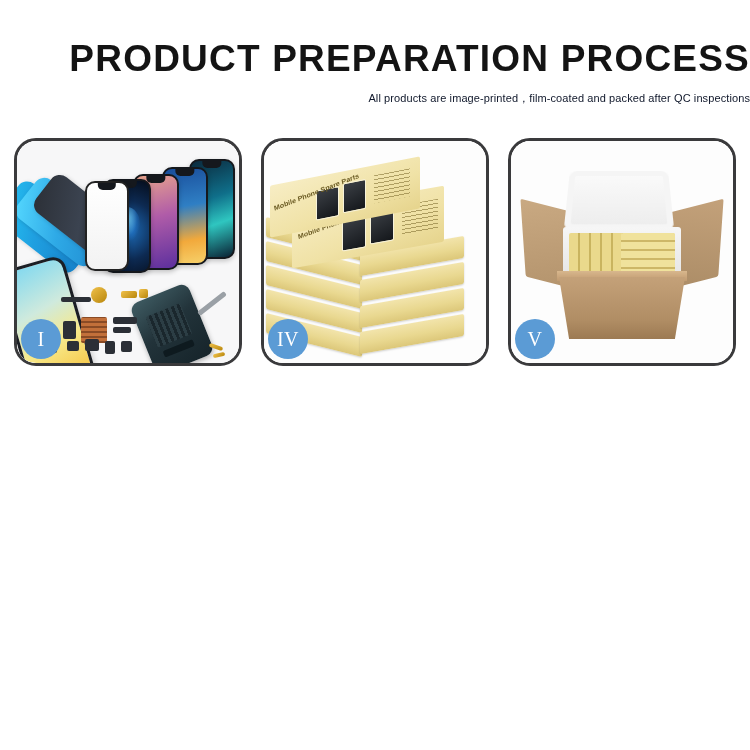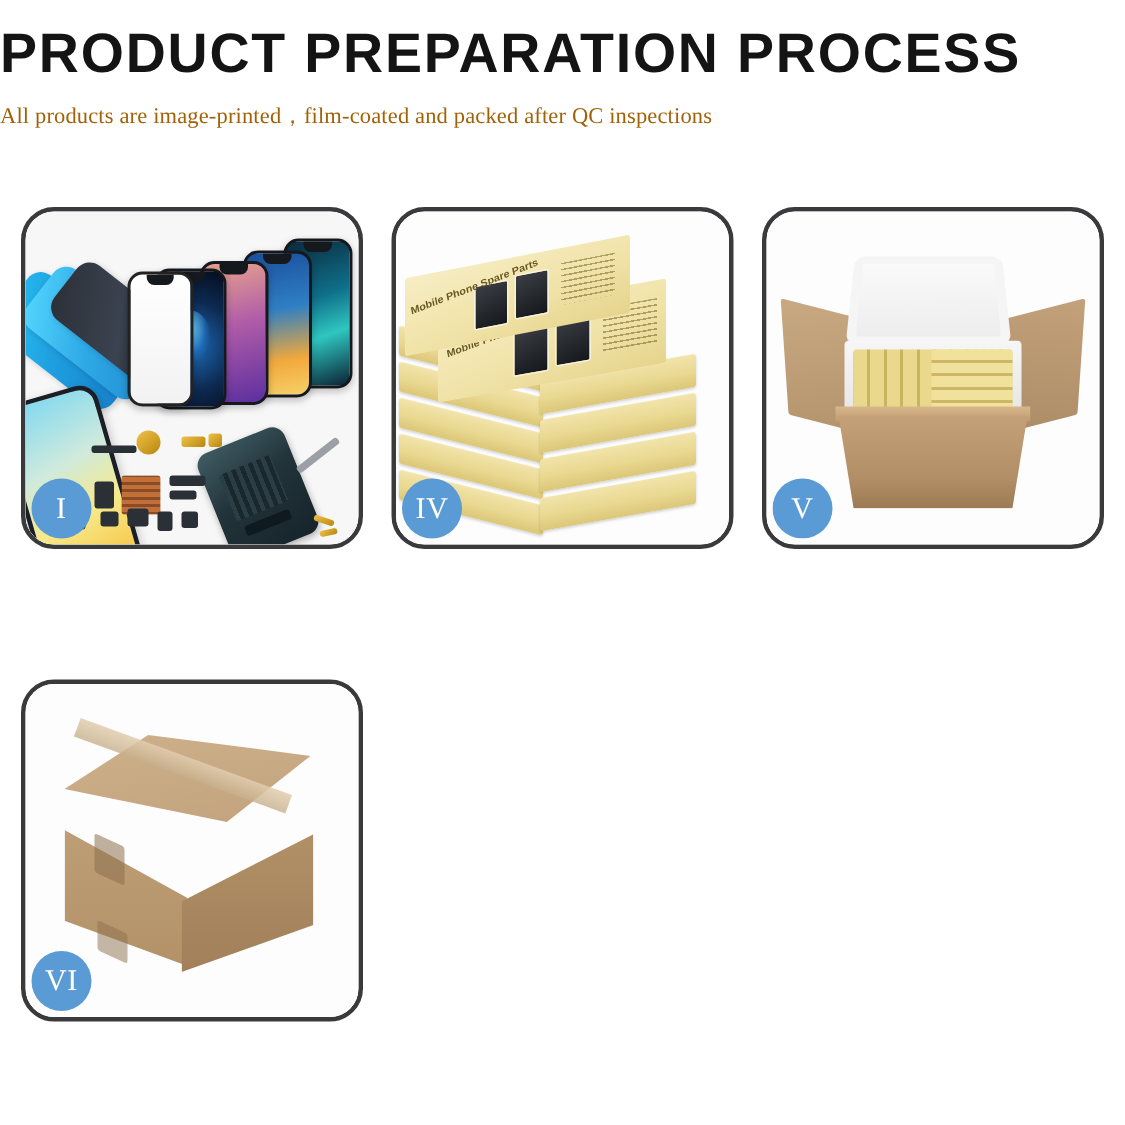--- a/index.html
+++ b/index.html
@@ -11,38 +11,38 @@
     width: 750px;
     height: 750px;
     overflow: hidden;
     font-family: "Liberation Sans", sans-serif;
     color: #1a1a1a;
     position: relative;
   }
 
   
   .header {
-    padding-top: 17px;
-    text-align: left;
+    padding-top: 40px;
+    text-align: right;
   }
   .page-title {
     font-family: "Liberation Sans", sans-serif;
     font-size: 37px;
     font-weight: bold;
     letter-spacing: 1.2px;
     color: #141414;
     line-height: 1.05;
     margin: 0;
     white-space: nowrap;
   }
   .page-subtitle {
-    font-family: Liberation Serif, serif;
-    font-size: 15px;
+    font-family: Liberation Sans, sans-serif;
+    font-size: 11px;
     font-weight: normal;
-    color: #a16207;
+    color: #0f172a;
     margin: 12px 0 0 0;
     letter-spacing: 0.1px;
     white-space: nowrap;
   }
 
   
   .grid {
     position: absolute;
     left: 14px;
     top: 138px;
@@ -477,26 +477,14 @@
       <div class="p5-foam-lid"></div>
       <div class="p5-foam-box"></div>
       <div class="p5-contents"></div>
       <div class="p5-contents2"></div>
       <div class="p5-body-lip"></div>
       <div class="p5-body"></div>
     </div>
     <div class="badge">V</div>
   </div>
 
-  <div class="panel">
-    <div class="panel-photo">
-      <div class="p6-bg"></div>
-      <div class="p6-top"></div>
-      <div class="p6-tape"></div>
-      <div class="p6-left"></div>
-      <div class="p6-right"></div>
-      <div class="p6-tab1"></div>
-      <div class="p6-tab2"></div>
-    </div>
-    <div class="badge">VI</div>
-  </div>
 
 </div>
 
 </body></html>

